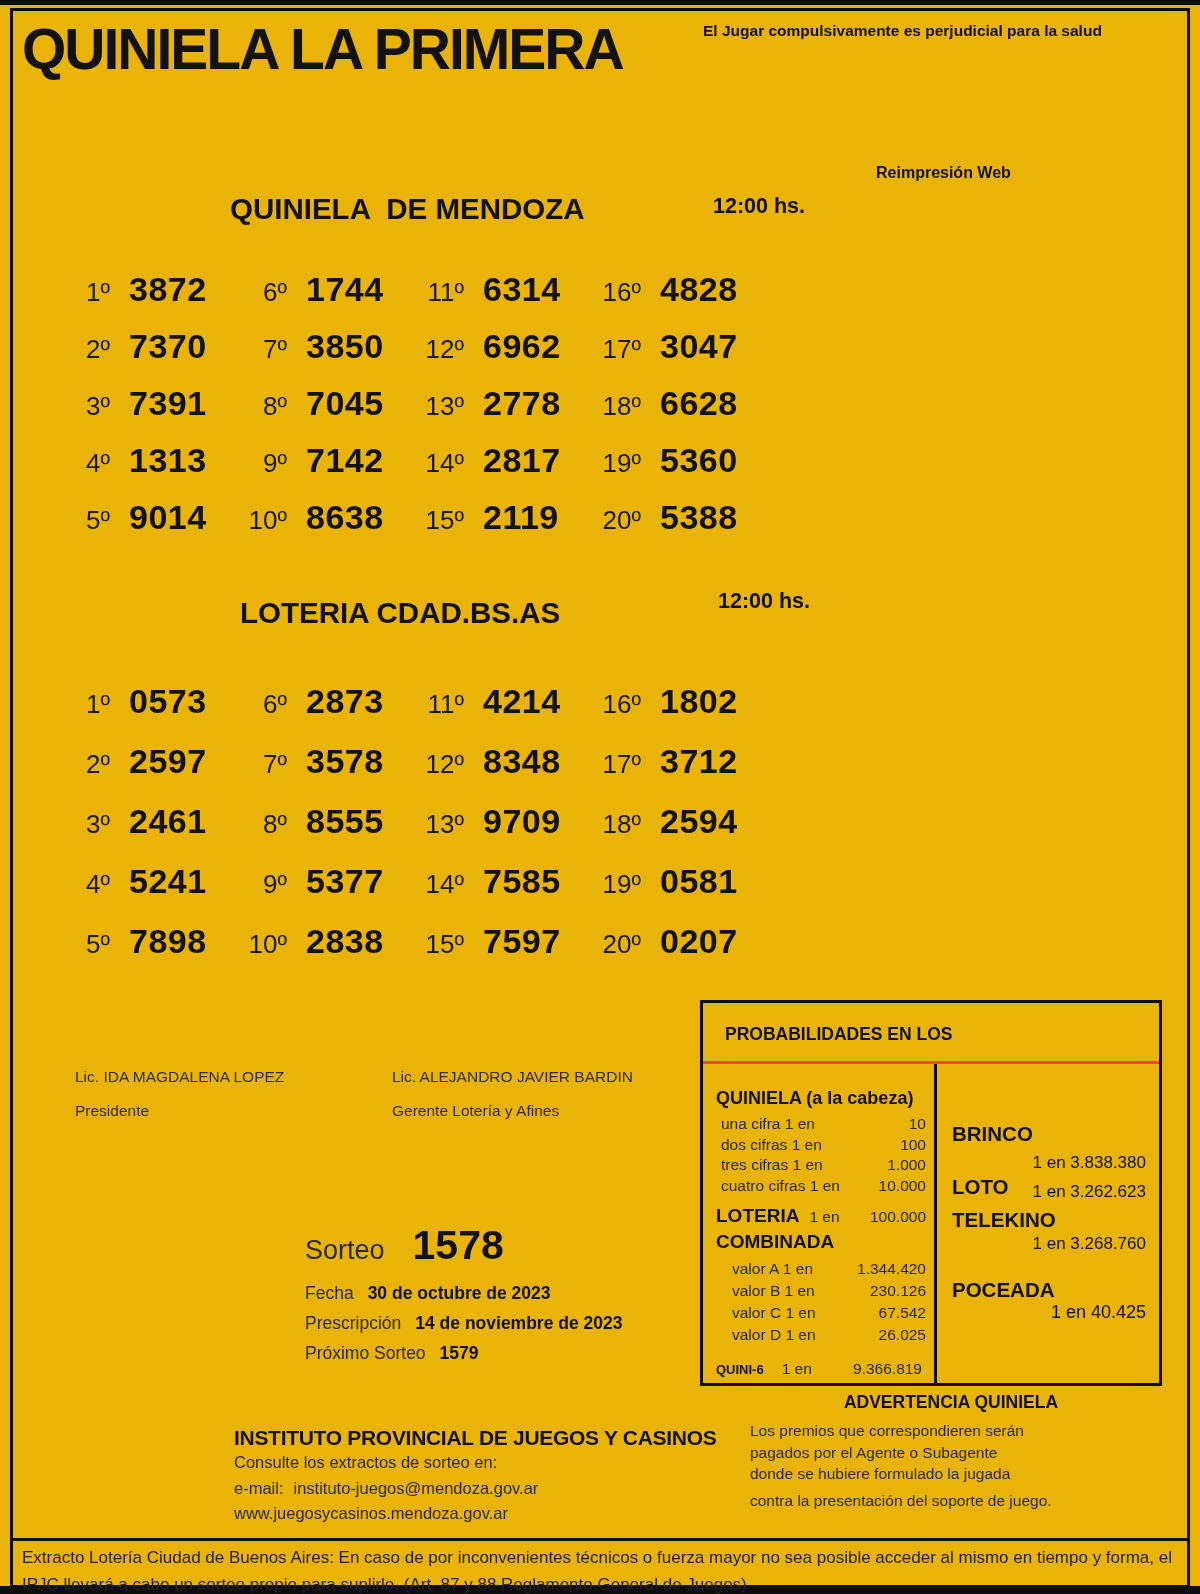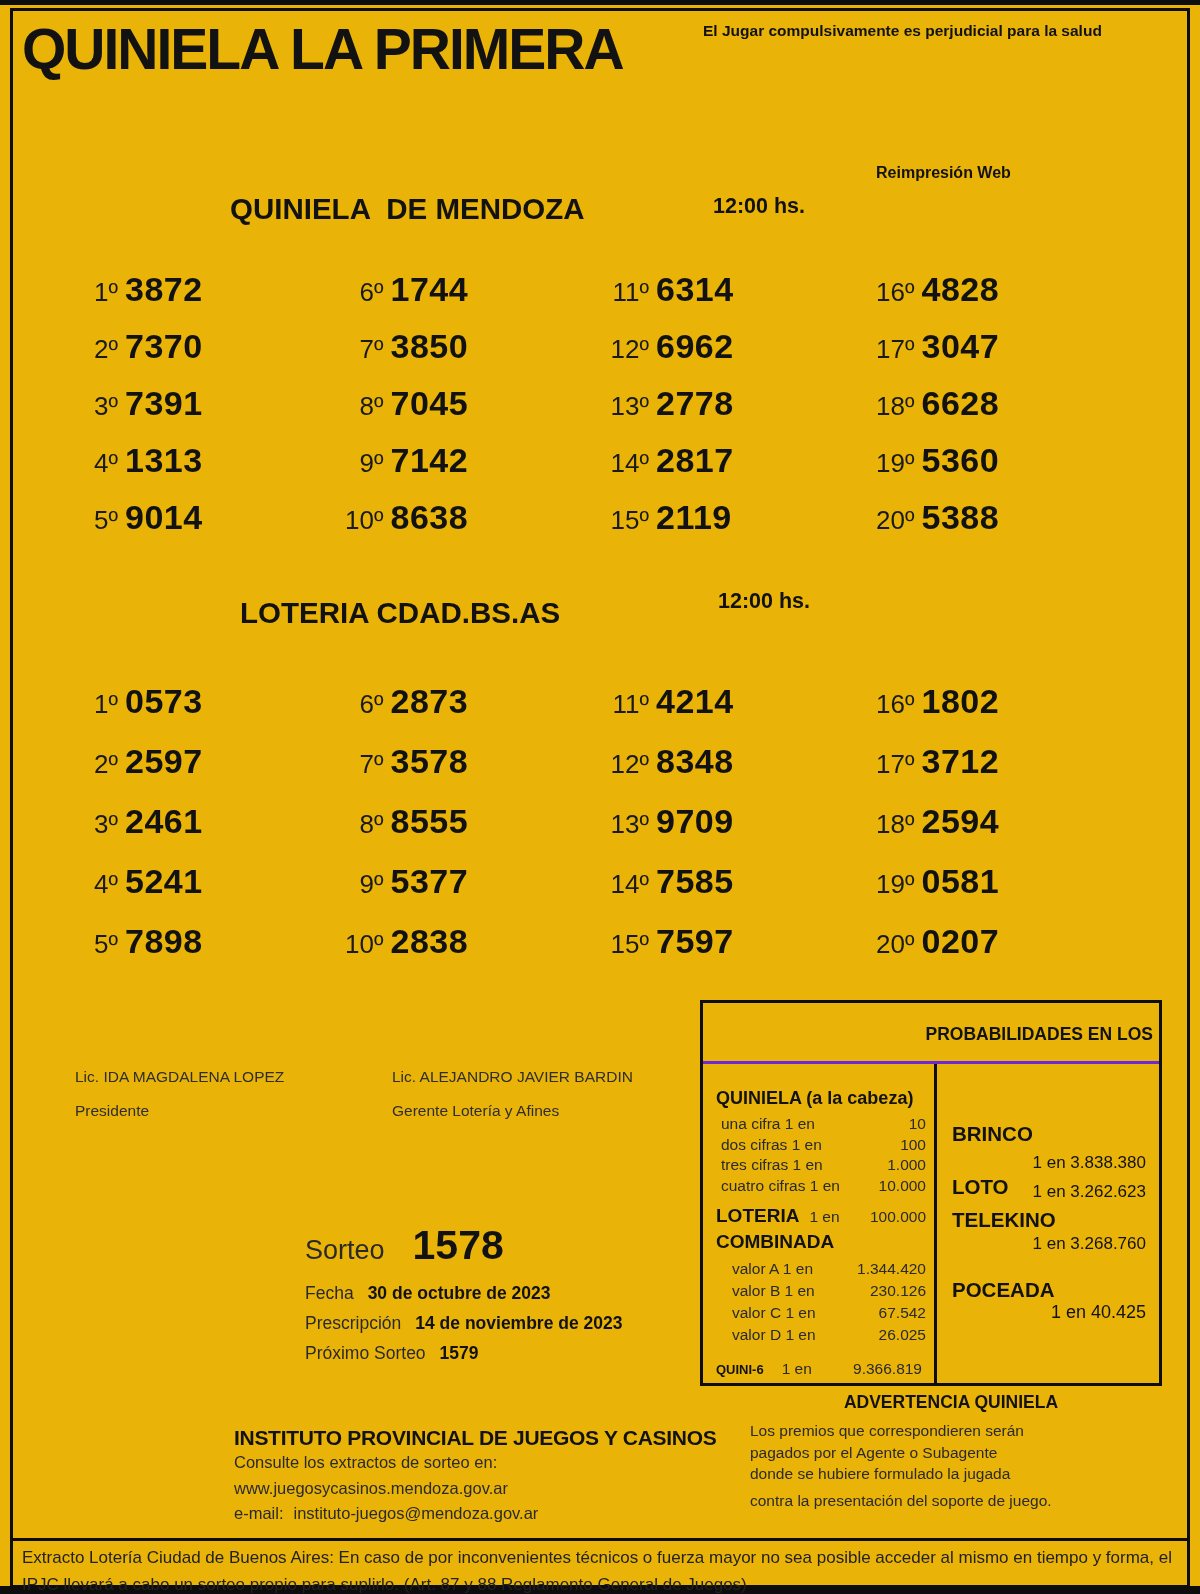--- a/index.html
+++ b/index.html
@@ -26,49 +26,49 @@
   .reimpresion { position:absolute; left:876px; top:164px; font-size:16px; font-weight:700; }
 
   .draw-name { position:absolute; font-size:29.5px; font-weight:700; white-space:pre; }
   .draw-time { position:absolute; font-size:21.5px; font-weight:700; }
   .mendoza-name { left:230px; top:192px; }
   .mendoza-time { left:713px; top:194px; }
   .bsas-name { left:240px; top:596px; }
   .bsas-time { left:718px; top:589px; }
 
   .results-grid {
-    position:absolute; left:62px; width:1062px;
+    position:absolute; left:54px; width:1062px;
     display:grid; grid-auto-flow:column;
-    grid-template-columns:repeat(4,1fr);
+    grid-template-columns:repeat(6,1fr);
   }
   .mendoza-grid { top:270px; grid-template-rows:repeat(5,57px); }
   .bsas-grid    { top:682px; grid-template-rows:repeat(5,60px); }
   .result { display:flex; align-items:baseline; }
   .result .pos { flex:0 0 56px; width:56px; text-align:right; font-size:26px; color:#1a1a1a; }
-  .result .num { margin-left:7px; font-size:34px; font-weight:700; letter-spacing:0.5px; }
+  .result .num { margin-left:19px; font-size:34px; font-weight:700; letter-spacing:0.5px; }
 
   .signatures { position:absolute; left:75px; top:1068px; display:flex; color:#2e2e2e; }
   .sig-block { width:317px; }
   .sig-name { font-size:15.5px; }
   .sig-role { font-size:15.5px; margin-top:16px; }
 
   .sorteo-block { position:absolute; left:305px; top:1222px; width:360px; }
   .sorteo-row { display:flex; align-items:baseline; }
   .sorteo-label { font-size:27px; color:#2a2a2a; }
   .sorteo-number { font-size:41px; font-weight:700; margin-left:28px; }
   .info-row { display:flex; align-items:baseline; margin-top:9px; font-size:17.5px; }
   .info-row:first-of-type { margin-top:14px; }
   .info-label { color:#2a2a2a; }
   .info-value { font-weight:700; margin-left:14px; white-space:nowrap; }
 
   .prob-box {
     position:absolute; left:700px; top:1000px; width:462px; height:386px;
     border:3px solid #0d0d0d; display:flex; flex-direction:column;
   }
-  .prob-header { border-bottom:3px solid #6d28d9; text-align:right; padding:17px 6px 12px 6px; }
+  .prob-header { border-bottom:3px solid #ef4444; text-align:left; padding:17px 6px 12px 22px; }
   .prob-header div { font-size:17.5px; font-weight:700; line-height:29px; }
   .prob-body { flex:1; display:flex; }
   .prob-left { width:234px; border-right:3px solid #0d0d0d; padding:24px 8px 8px 13px; }
   .prob-right { flex:1; padding:58px 13px 8px 15px; }
   .q-header { font-size:18px; font-weight:700; margin-bottom:5px; }
   .q-row { display:flex; justify-content:space-between; font-size:15.5px; line-height:20.5px; padding-left:5px; color:#2a2a2a; }
   .loteria-row { display:flex; align-items:baseline; margin-top:9px; }
   .loteria-row .g-name { font-size:19px; font-weight:700; }
   .loteria-row .g-mid { font-size:15.5px; margin-left:10px; color:#2a2a2a; }
   .loteria-row .g-val { font-size:15.5px; margin-left:auto; color:#2a2a2a; }
@@ -408,20 +408,20 @@
     <div class="adv-line">Los premios que correspondieren serán</div>
         <div class="adv-line">pagados por el Agente o Subagente</div>
         <div class="adv-line">donde se hubiere formulado la jugada</div>
         <div class="adv-line">contra la presentación del soporte de juego.</div>
       </div>
   </div>
 
   <div class="instituto">
     <div class="inst-name">INSTITUTO PROVINCIAL DE JUEGOS Y CASINOS</div>
     <div class="inst-line">Consulte los extractos de sorteo en:</div>
-    <div class="inst-line">www.juegosycasinos.mendoza.gov.ar</div>
     <div class="inst-line">
       <span class="email-label">e-mail:</span><span>instituto-juegos@mendoza.gov.ar</span>
     </div>
+    <div class="inst-line">www.juegosycasinos.mendoza.gov.ar</div>
   </div>
 
   <div class="footer-text">Extracto Lotería Ciudad de Buenos Aires: En caso de por inconvenientes técnicos o fuerza mayor no sea posible acceder al mismo en tiempo y forma, el IPJC llevará a cabo un sorteo propio para suplirlo. (Art. 87 y 88 Reglamento General de Juegos)</div>
 </div>
 
 </body></html>

